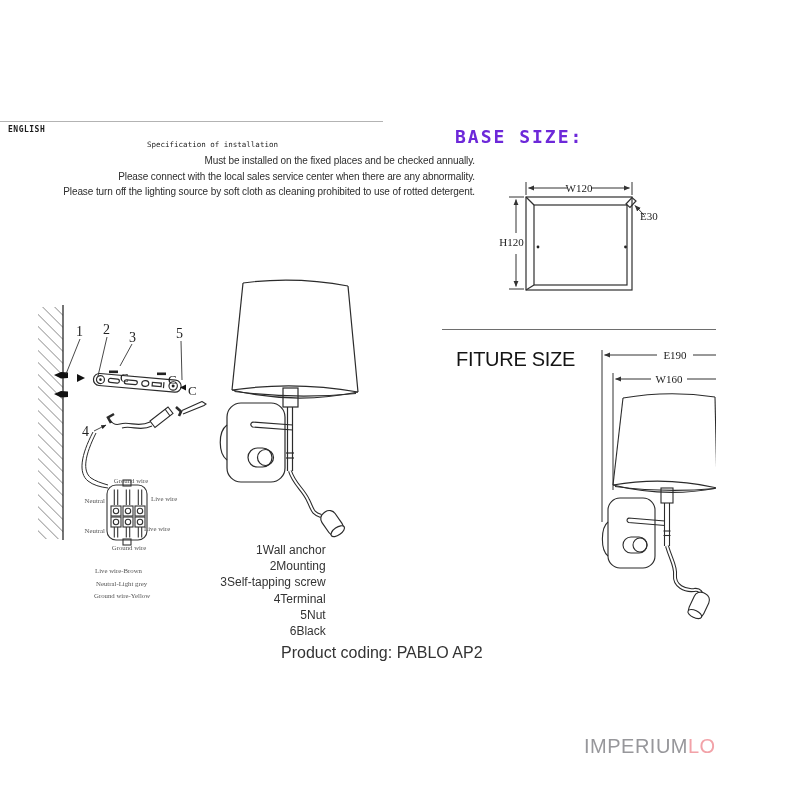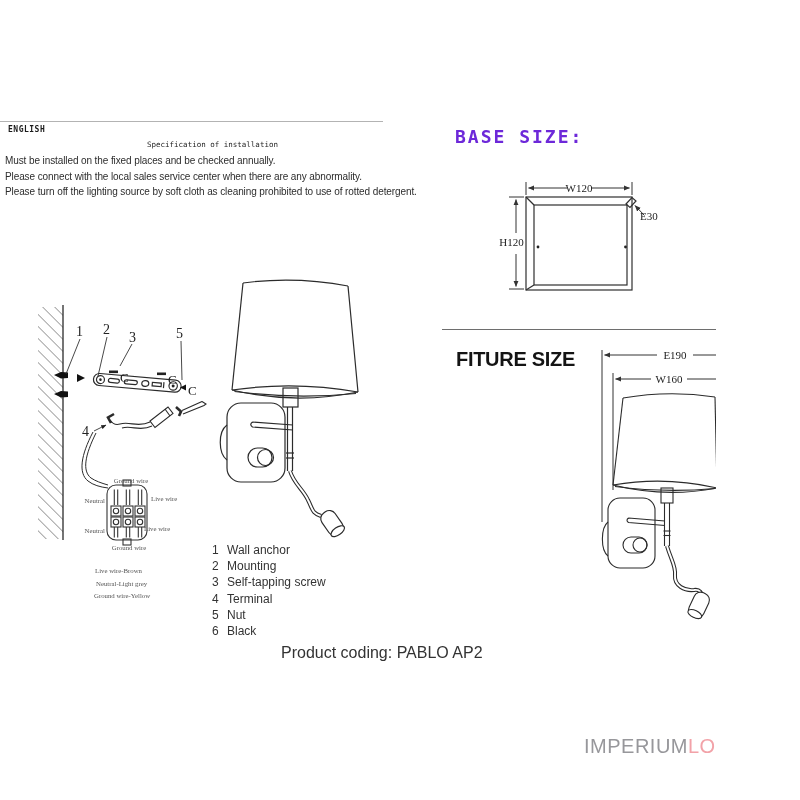--- a/index.html
+++ b/index.html
@@ -1,29 +1,29 @@
 <!DOCTYPE html>
 <html><head>
 <meta charset="utf-8">
 <style>
   html,body{margin:0;padding:0;background:#fff;}
   .page{position:relative;width:716px;height:800px;background:#ffffff;overflow:hidden;
-        font-family:"Liberation Sans",sans-serif;}
+        font-family:"Liberation Sans",sans-serif;text-align:right;}
   .abs{position:absolute;}
   .eng-border{left:0;top:121px;width:383px;height:0;border-top:1px solid #b3b3b3;}
   .eng-label{left:8px;top:125px;font-family:"DejaVu Sans Mono",monospace;font-size:8px;
              font-weight:bold;letter-spacing:.5px;color:#1a1a1a;}
   .eng-subtitle{left:114px;top:140px;font-family:"DejaVu Sans Mono",monospace;font-size:7.5px;color:#222;margin-left:33px;}
   .instructions{left:5px;top:153px;width:470px;color:#2d2d2d;font-size:10px;
                 line-height:15.6px;letter-spacing:-0.1px;}
   .instr-line{white-space:nowrap;}
   .base-title{left:455px;top:126px;font-family:"DejaVu Sans Mono",monospace;font-size:18px;
               font-weight:bold;letter-spacing:2px;color:#6d28d9;}
   .divider{left:442px;top:329px;width:358px;height:0;border-top:1.5px solid #6e6e6e;}
-  .fiture-title{left:456px;top:348px;font-size:20px;font-weight:700;letter-spacing:-0.3px;color:#141414;}
+  .fiture-title{left:456px;top:348px;font-size:20px;font-weight:400;letter-spacing:-0.3px;color:#141414;}
   .svgA{left:495px;top:178px;}
   .svgB{left:595px;top:345px;}
   .svgC{left:30px;top:295px;}
   .svgD{left:195px;top:265px;}
   .parts{left:212px;top:542px;font-size:12px;color:#333;}
   .parts .row{height:16.2px;line-height:16.2px;white-space:nowrap;}
   .pnum{display:inline-block;width:15px;}
   .coding{left:281px;top:644px;font-size:16px;color:#333;}
   .logo{left:536px;top:735px;font-size:20px;letter-spacing:.5px;white-space:nowrap;margin-left:48px;}
   .logo .part1{color:#97979b;}

